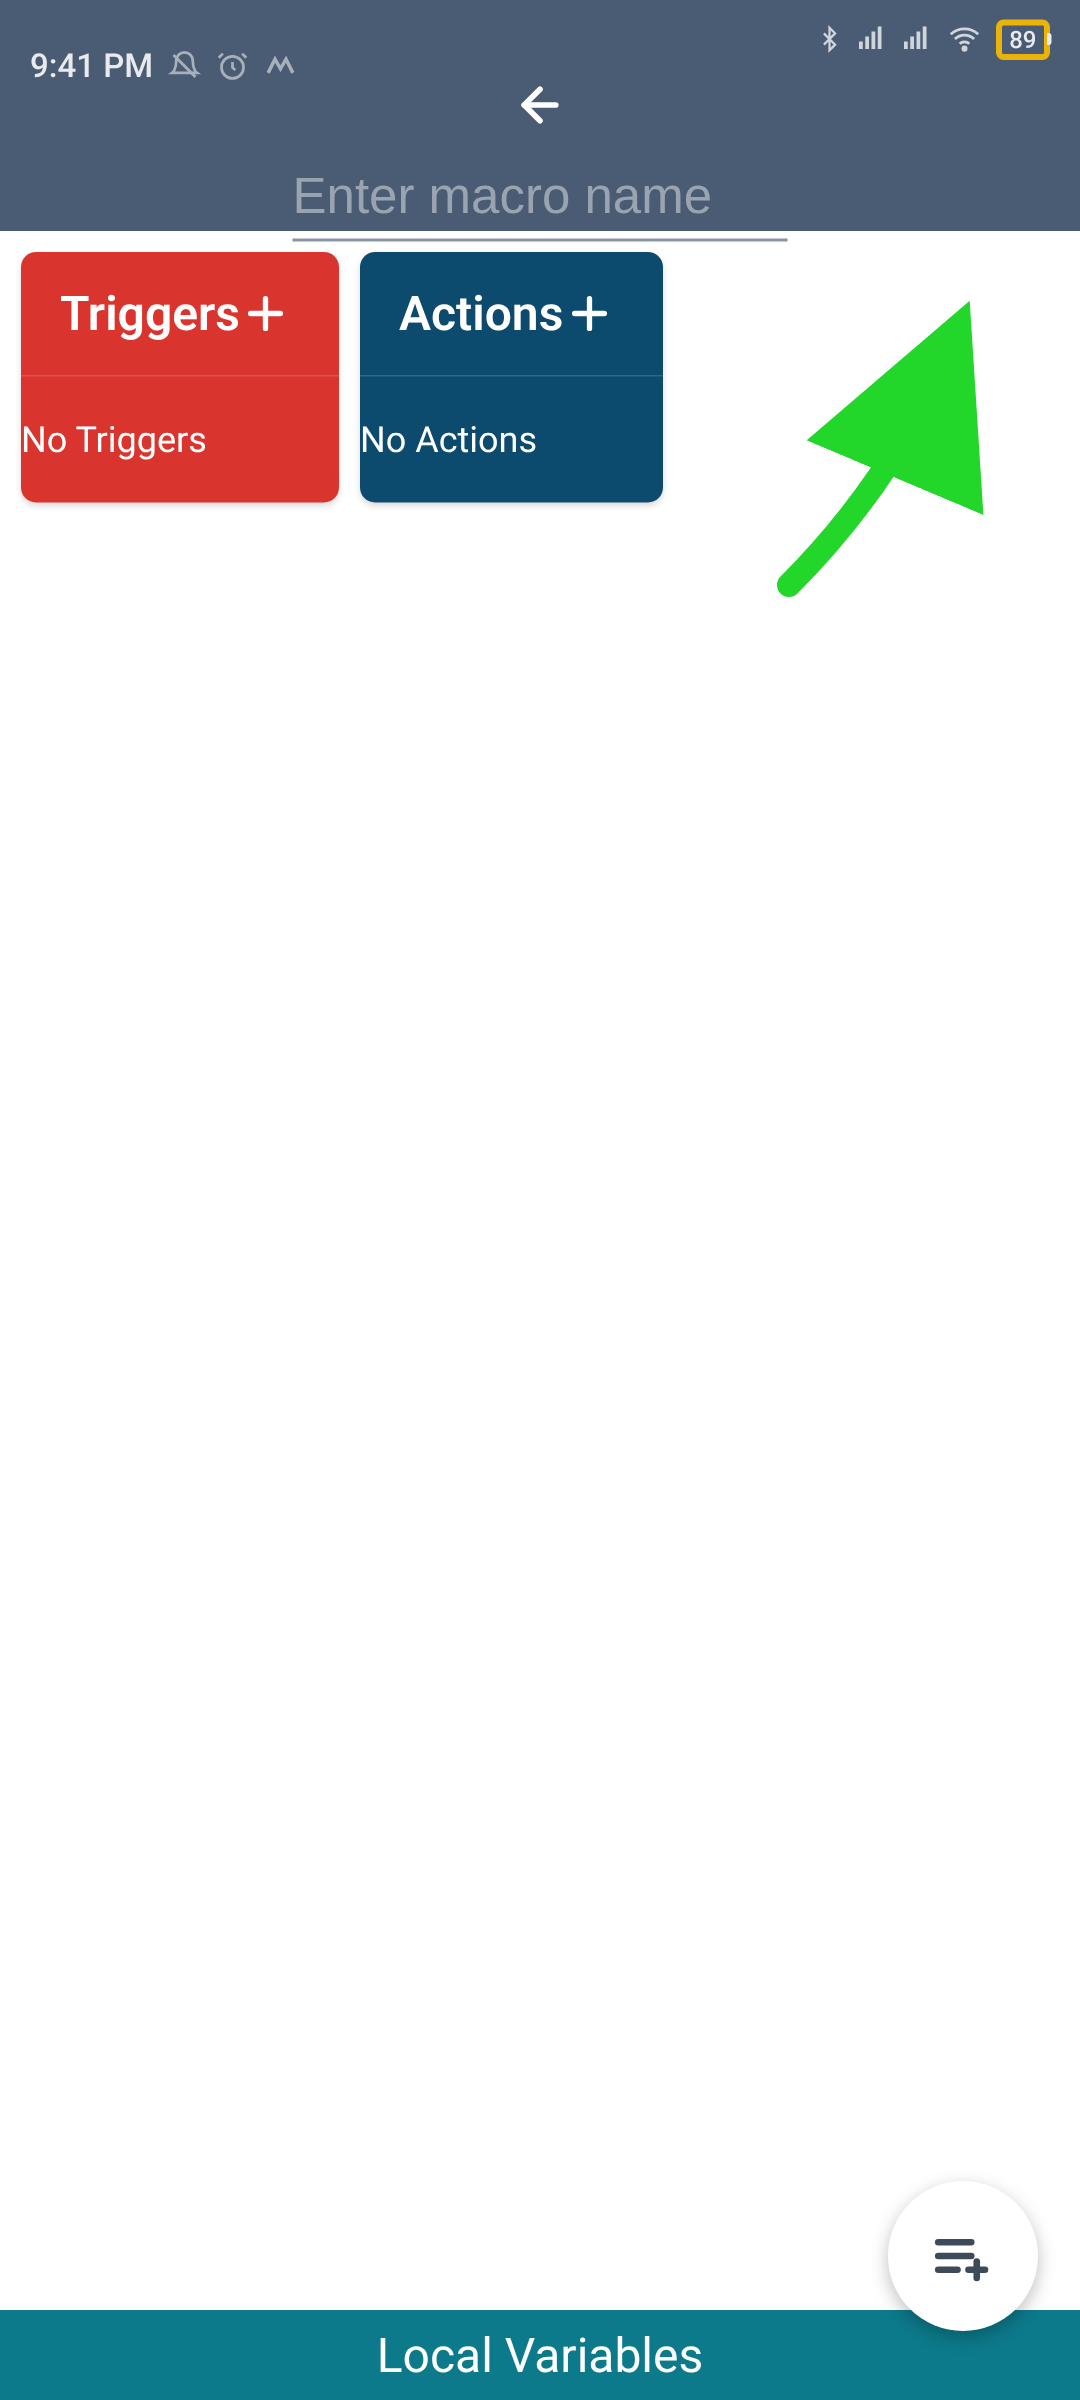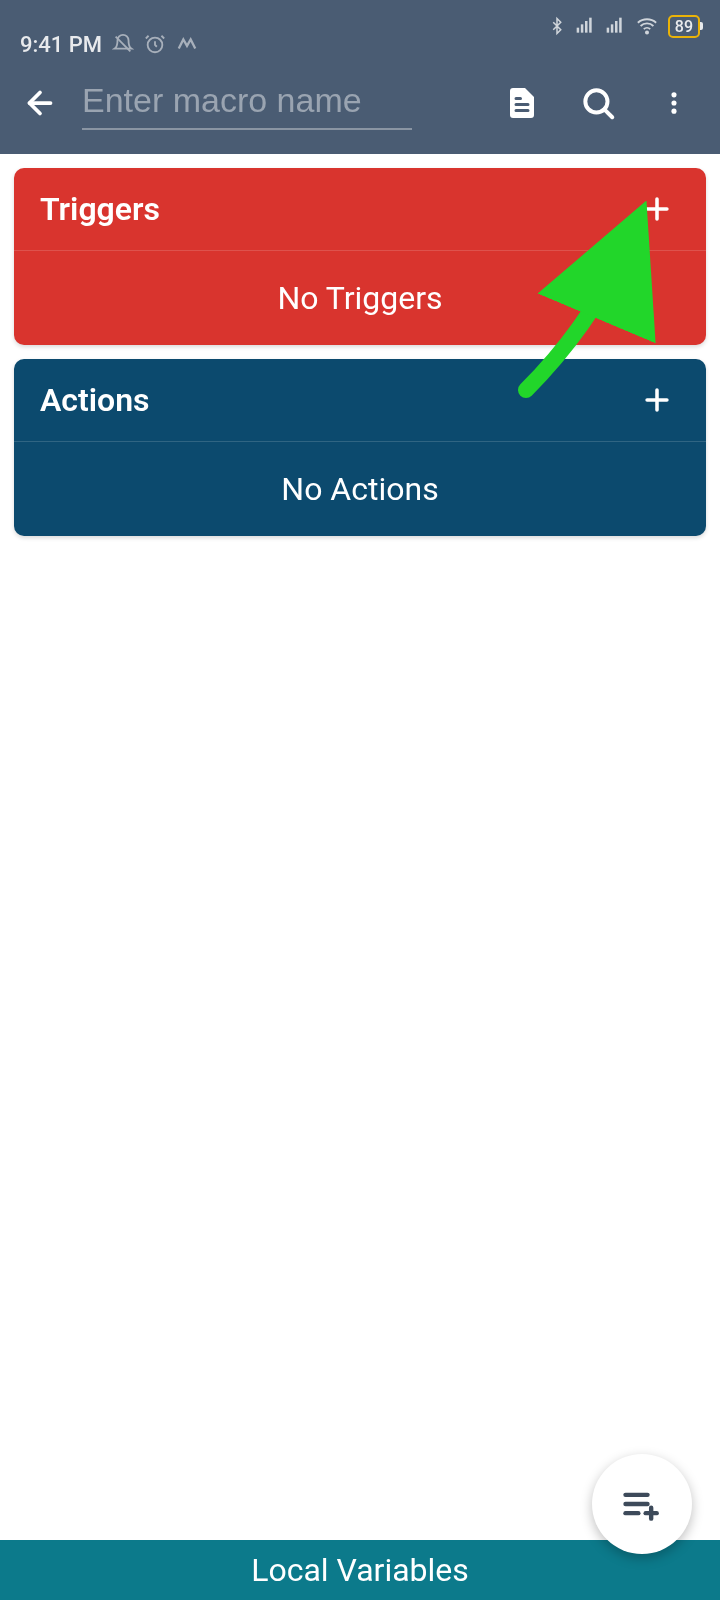--- a/index.html
+++ b/index.html
@@ -12,21 +12,21 @@
     display: flex;
     align-items: center;
     justify-content: space-between;
     padding: 0 20px;
     font-size: 22px;
     font-weight: 500;
   }
   .status-left { display: flex; align-items: center; gap: 10px; margin-top: 36px; }
   .status-right { display: flex; align-items: center; gap: 8px; }
   .battery-box {
-    border: 2px solid #eab308;
+    border: 4px solid #eab308;
     border-radius: 5px;
     padding: 0 5px;
     font-size: 16px;
     position: relative;
   }
   .battery-box::after {
     content: '';
     position: absolute;
     right: -5px;
     top: 30%;
@@ -36,56 +36,57 @@
     border-radius: 0 2px 2px 0;
   }
   
   .app-bar {
     height: 102px;
     background: #4a5c73;
     display: flex;
     align-items: center;
     padding: 0 18px 0 18px;
     gap: 20px;
+    flex-direction: column;
   }
   .app-bar .back-btn { width: 44px; height: 44px; display:flex; align-items:center; justify-content:center; }
   .macro-input-wrap { flex: 1; }
   .macro-input {
     width: 330px;
     background: transparent;
     border: none;
     border-bottom: 2px solid #8a95a3;
     color: #fff;
     font-size: 34px;
     padding: 4px 0 8px 0;
     outline: none;
   }
   .macro-input::placeholder { color: #9aa4b1; }
   .app-bar .icon-btn { width: 56px; height: 56px; display:flex; align-items:center; justify-content:center; }
   
-  .content { padding: 14px; display: flex; flex-direction: column; gap: 14px; }
+  .content { padding: 14px; display: flex; flex-direction: row; gap: 14px; }
   
   .card {
     border-radius: 10px;
     color: #fff;
     overflow: hidden;
     box-shadow: 0 2px 4px rgba(0,0,0,0.15);
   }
   .card-header {
     display: flex;
     align-items: center;
     justify-content: space-between;
     padding: 22px 26px;
     border-bottom: 1px solid rgba(255,255,255,0.15);
   }
   .card-title { font-size: 32px; font-weight: 600; }
   .card-body {
     padding: 28px 0;
-    text-align: center;
-    font-size: 32px;
+    text-align: left;
+    font-size: 24px;
   }
   .plus-btn { font-size: 40px; font-weight: 300; line-height: 1; width: 40px; text-align:center; }
   
   .card.triggers { background: #d9342e; }
   .card.actions  { background: #0c4a6e; }
   .card.constraints { background: #3f9a3f; }
   
   .footer {
     position: absolute;
     bottom: 0;

